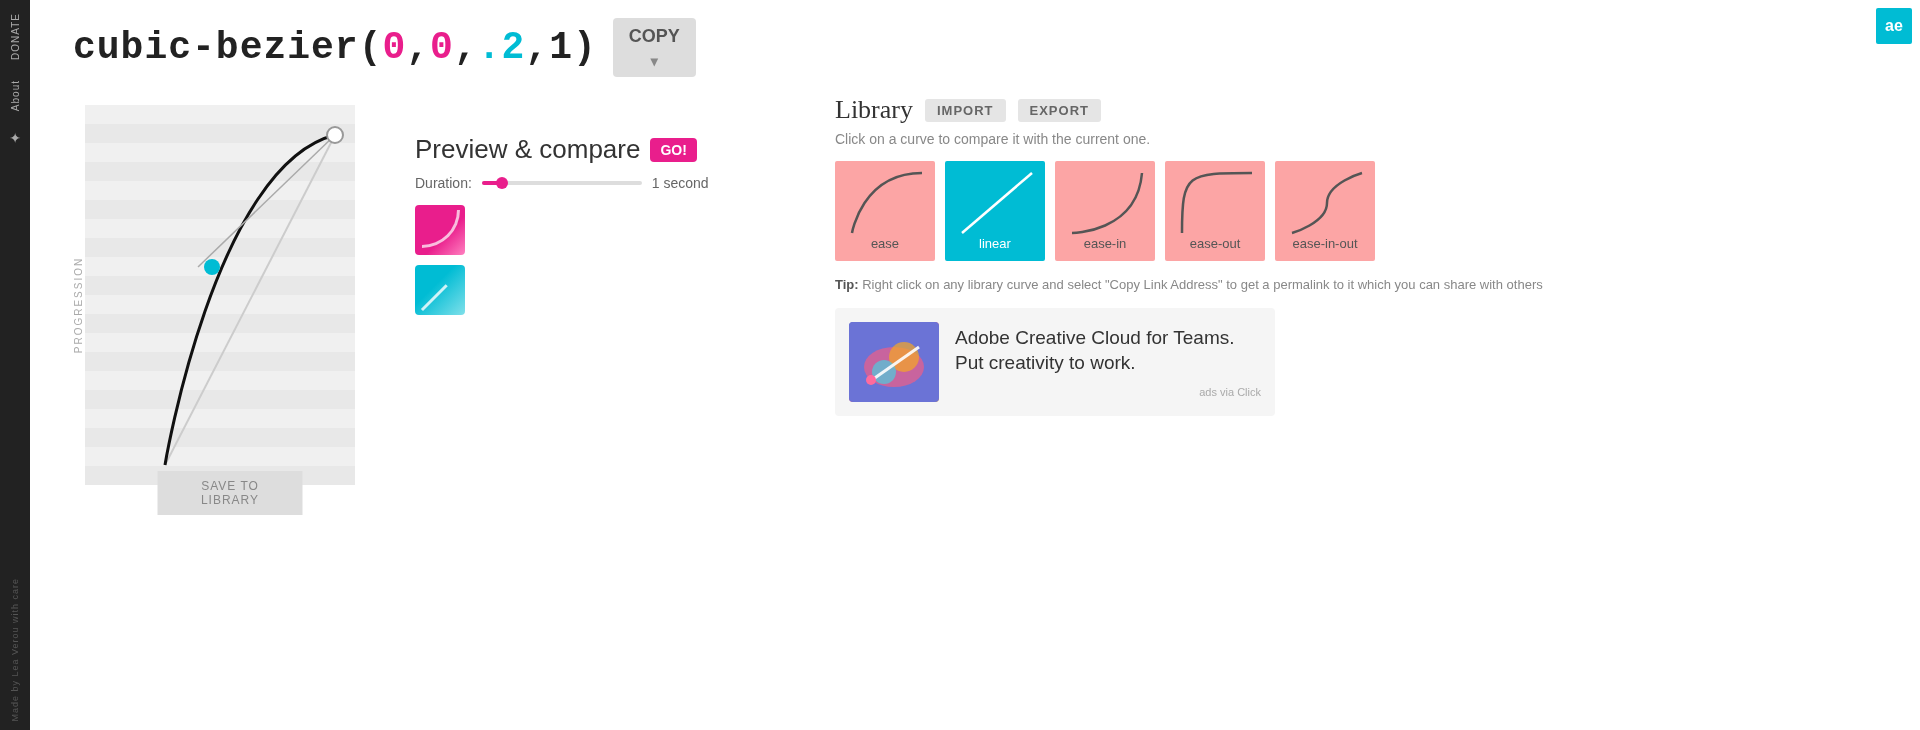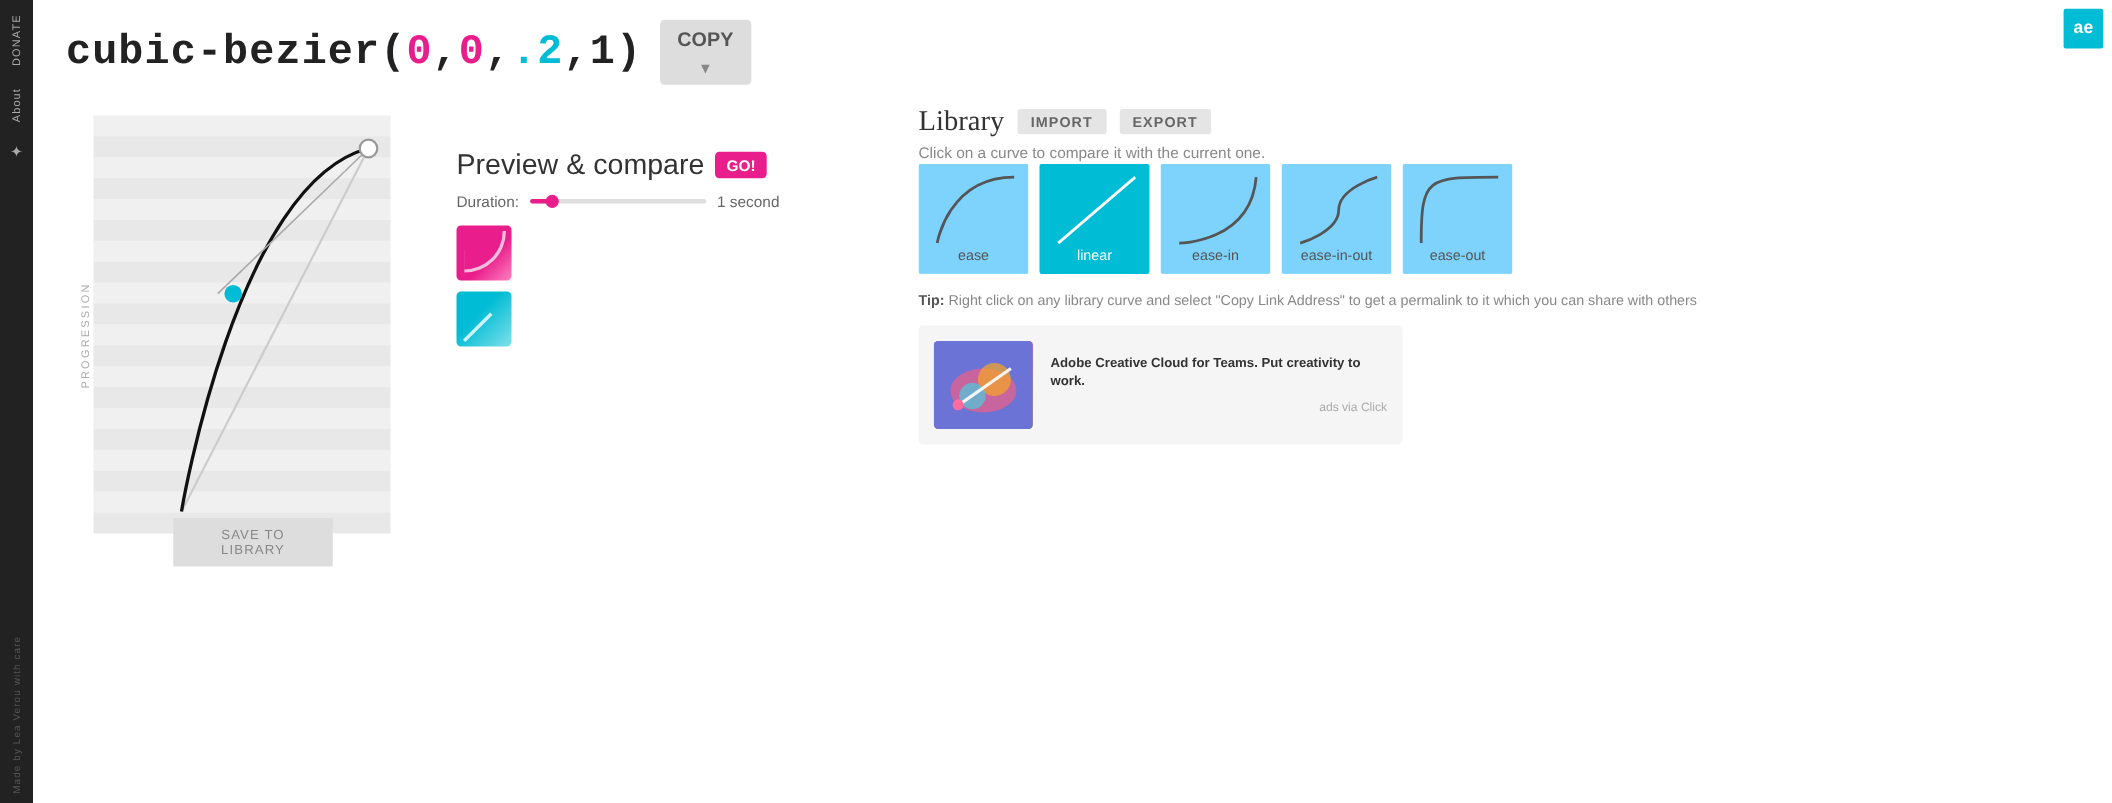--- a/index.html
+++ b/index.html
@@ -59,21 +59,21 @@
       color: #555;
       font-size: 9px;
       letter-spacing: 1px;
       margin-top: auto;
       padding-bottom: 8px;
     }
 
     
     .header {
       position: absolute;
-      left: 60px;
+      left: 73px;
       top: 18px;
       display: flex;
       align-items: center;
       gap: 16px;
     }
     .cubic-formula {
       font-family: 'Courier New', monospace;
       font-size: 38px;
       font-weight: bold;
       color: #222;
@@ -307,32 +307,32 @@
       font-size: 13px;
       color: #666;
       cursor: pointer;
       font-weight: bold;
       letter-spacing: 1px;
       text-transform: uppercase;
     }
     .library-subtitle {
       font-size: 14px;
       color: #888;
-      margin-bottom: 2px;
+      margin-bottom: 14px;
     }
 
     .library-curves {
       display: flex;
       gap: 10px;
       margin-bottom: 16px;
     }
     .curve-card {
       width: 100px;
       height: 100px;
-      background: #7dd3fc;
+      background: #fca5a5;
       border: 2px solid transparent;
       border-radius: 2px;
       display: flex;
       flex-direction: column;
       align-items: center;
       justify-content: flex-end;
       padding-bottom: 8px;
       cursor: pointer;
       position: relative;
     }
@@ -381,22 +381,22 @@
       background: linear-gradient(135deg, #5b6ad0 0%, #e35d8a 50%, #f5a623 100%);
       border-radius: 4px;
       flex-shrink: 0;
       position: relative;
       overflow: hidden;
     }
     .ad-content {
       flex: 1;
     }
     .ad-title {
-      font-size: 12px;
-      font-weight: bold;
+      font-size: 19px;
+      font-weight: normal;
       color: #333;
       line-height: 1.3;
     }
     .ad-via {
       font-size: 11px;
       color: #aaa;
       margin-top: 10px;
       text-align: right;
     }
   </style>
@@ -518,30 +518,30 @@
 
       <div class="curve-card">
         <svg class="curve-svg" viewBox="0 0 80 70">
           <path d="M 5 65 C 5 65, 70 65, 75 5" stroke="#555" stroke-width="2.5" fill="none"></path>
         </svg>
         <span class="curve-label">ease-in</span>
       </div>
 
       <div class="curve-card">
         <svg class="curve-svg" viewBox="0 0 80 70">
+          <path d="M 5 65 C 5 5, 10 5, 75 5" stroke="#555" stroke-width="2.5" fill="none"></path>
+        </svg>
+        <span class="curve-label">ease-out</span>
+      </div>
+
+      <div class="curve-card">
+        <svg class="curve-svg" viewBox="0 0 80 70">
           <path d="M 5 65 C 5 65, 40 55, 40 35 C 40 15, 75 5, 75 5" stroke="#555" stroke-width="2.5" fill="none"></path>
         </svg>
         <span class="curve-label">ease-in-out</span>
-      </div>
-
-      <div class="curve-card">
-        <svg class="curve-svg" viewBox="0 0 80 70">
-          <path d="M 5 65 C 5 5, 10 5, 75 5" stroke="#555" stroke-width="2.5" fill="none"></path>
-        </svg>
-        <span class="curve-label">ease-out</span>
       </div>
 
     </div>
 
     <div class="tip-text">
       <strong>Tip:</strong><span> Right click on any library curve and select "Copy Link Address" to get a permalink to it which you can share with others</span>
     </div>
 
     <div class="ad-box">
       <div class="ad-image">

